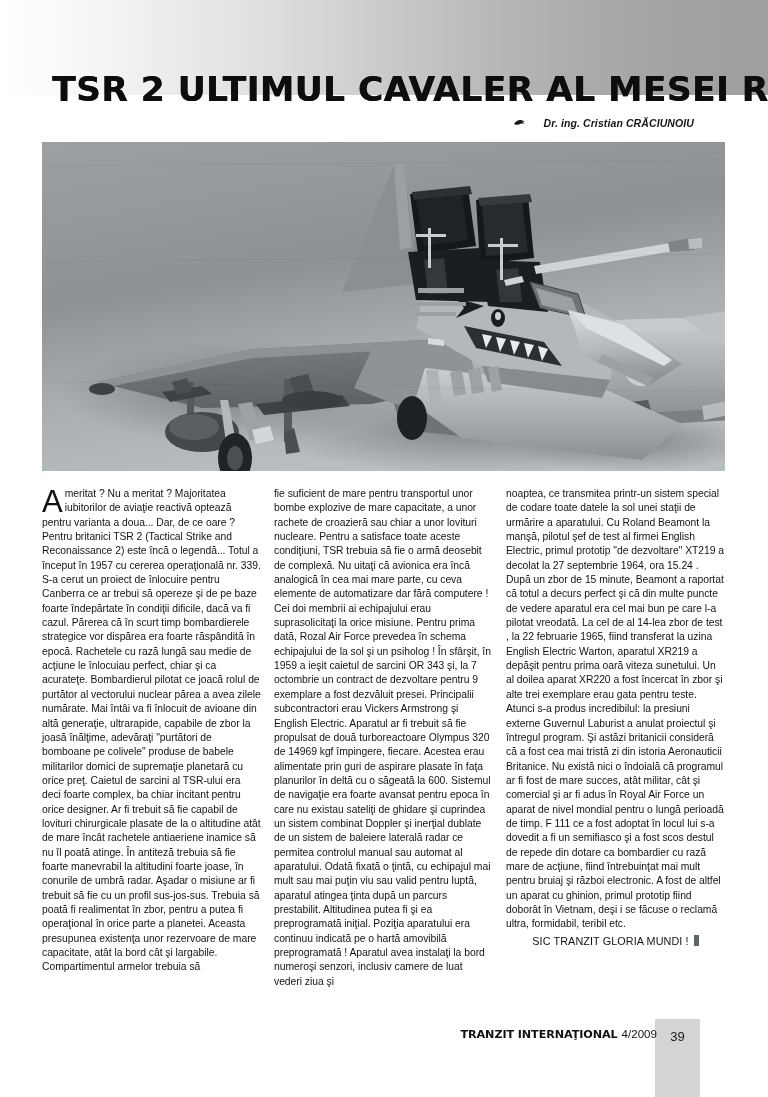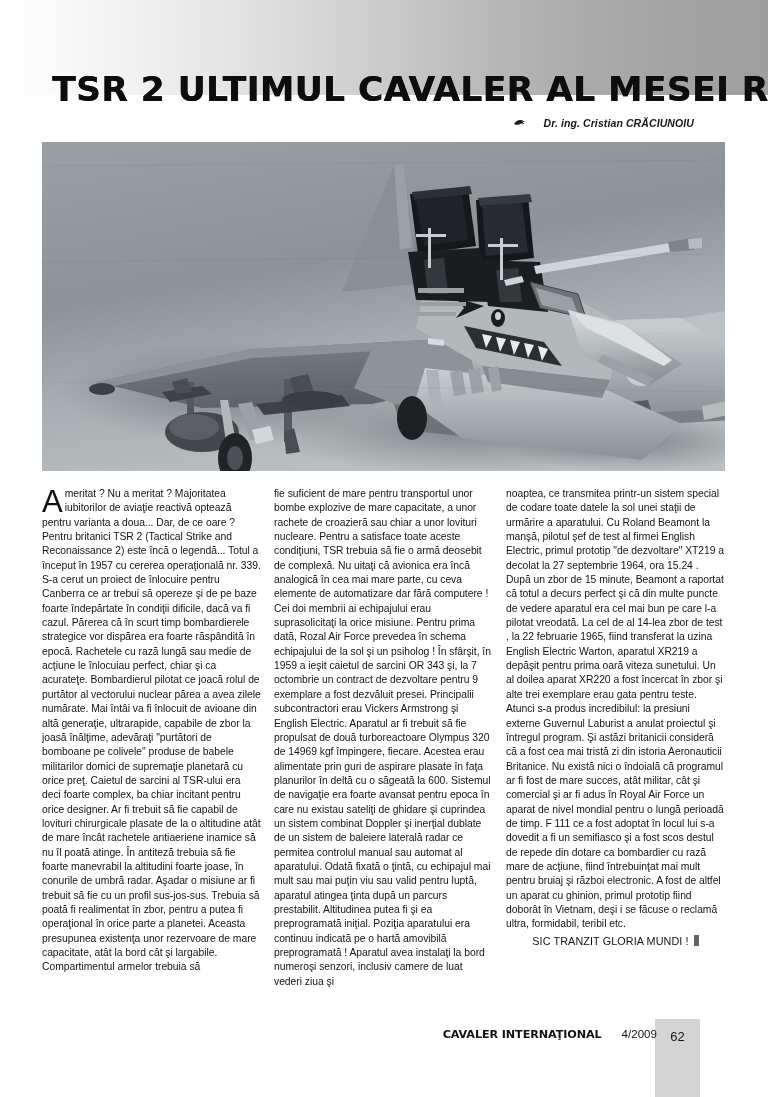--- a/index.html
+++ b/index.html
@@ -140,21 +140,21 @@
   }
   .footer-magazine {
     font-family: "DejaVu Sans", sans-serif;
     font-weight: 900;
     font-size: 11.2px;
     letter-spacing: -0.1px;
   }
   .footer-issue {
     font-weight: normal;
     font-size: 11.5px;
-    margin-left: 20px;
+    margin-left: 4px;
   }
 
   .page-number-box {
     position: absolute;
     left: 655px;
     top: 1019px;
     width: 45px;
     height: 78px;
     background: #d4d4d4;
   }
@@ -370,21 +370,21 @@
 printr-un sistem special de codare toate datele la sol unei staţii de urmărire a aparatului. Cu Roland Beamont la manşă, pilotul şef de test al firmei English Electric, primul prototip "de dezvoltare" XT219 a decolat la 27 septembrie 1964, ora 15.24 . După un zbor de 15 minute, Beamont  a raportat că totul a decurs perfect şi că din multe puncte de vedere aparatul era cel mai bun pe care l-a pilotat vreodată. La cel de al 14-lea zbor de test , la 22 februarie 1965, fiind transferat la uzina English Electric Warton, aparatul XR219 a depăşit pentru prima oară viteza sunetului. Un al doilea aparat XR220 a fost încercat în zbor şi alte trei exemplare erau gata pentru teste.
 Atunci s-a produs incredibilul: la presiuni externe Guvernul Laburist a anulat proiectul şi întregul program. Şi astăzi britanicii consideră că a fost cea mai tristă zi din istoria Aeronauticii Britanice. Nu există nici o îndoială că programul ar fi fost de mare succes, atât militar, cât şi comercial şi ar fi adus în Royal Air Force un aparat de nivel mondial pentru o lungă perioadă de timp. F 111 ce a fost adoptat în locul lui s-a dovedit a fi un semifiasco şi a fost scos destul de repede din dotare ca bombardier cu rază mare de acţiune, fiind întrebuinţat mai mult pentru bruiaj şi război electronic. A fost de altfel un aparat cu ghinion, primul prototip fiind doborât în Vietnam, deşi i se făcuse o reclamă ultra, formidabil, teribil etc.</p>
       <div class="closing">
         <span>SIC TRANZIT GLORIA MUNDI !</span>
         <span class="endmark"></span>
       </div>
     </div>
   </div>
 
   <div class="page-number-box"></div>
-  <div class="page-number">62</div>
+  <div class="page-number">39</div>
 
   <div class="footer">
     <div class="footer-text">
-      <span class="footer-magazine">CAVALER INTERNAŢIONAL</span><span class="footer-issue">4/2009</span>
+      <span class="footer-magazine">TRANZIT INTERNAŢIONAL</span><span class="footer-issue">4/2009</span>
     </div>
   </div>
 
 </div>
 
 </body></html>

